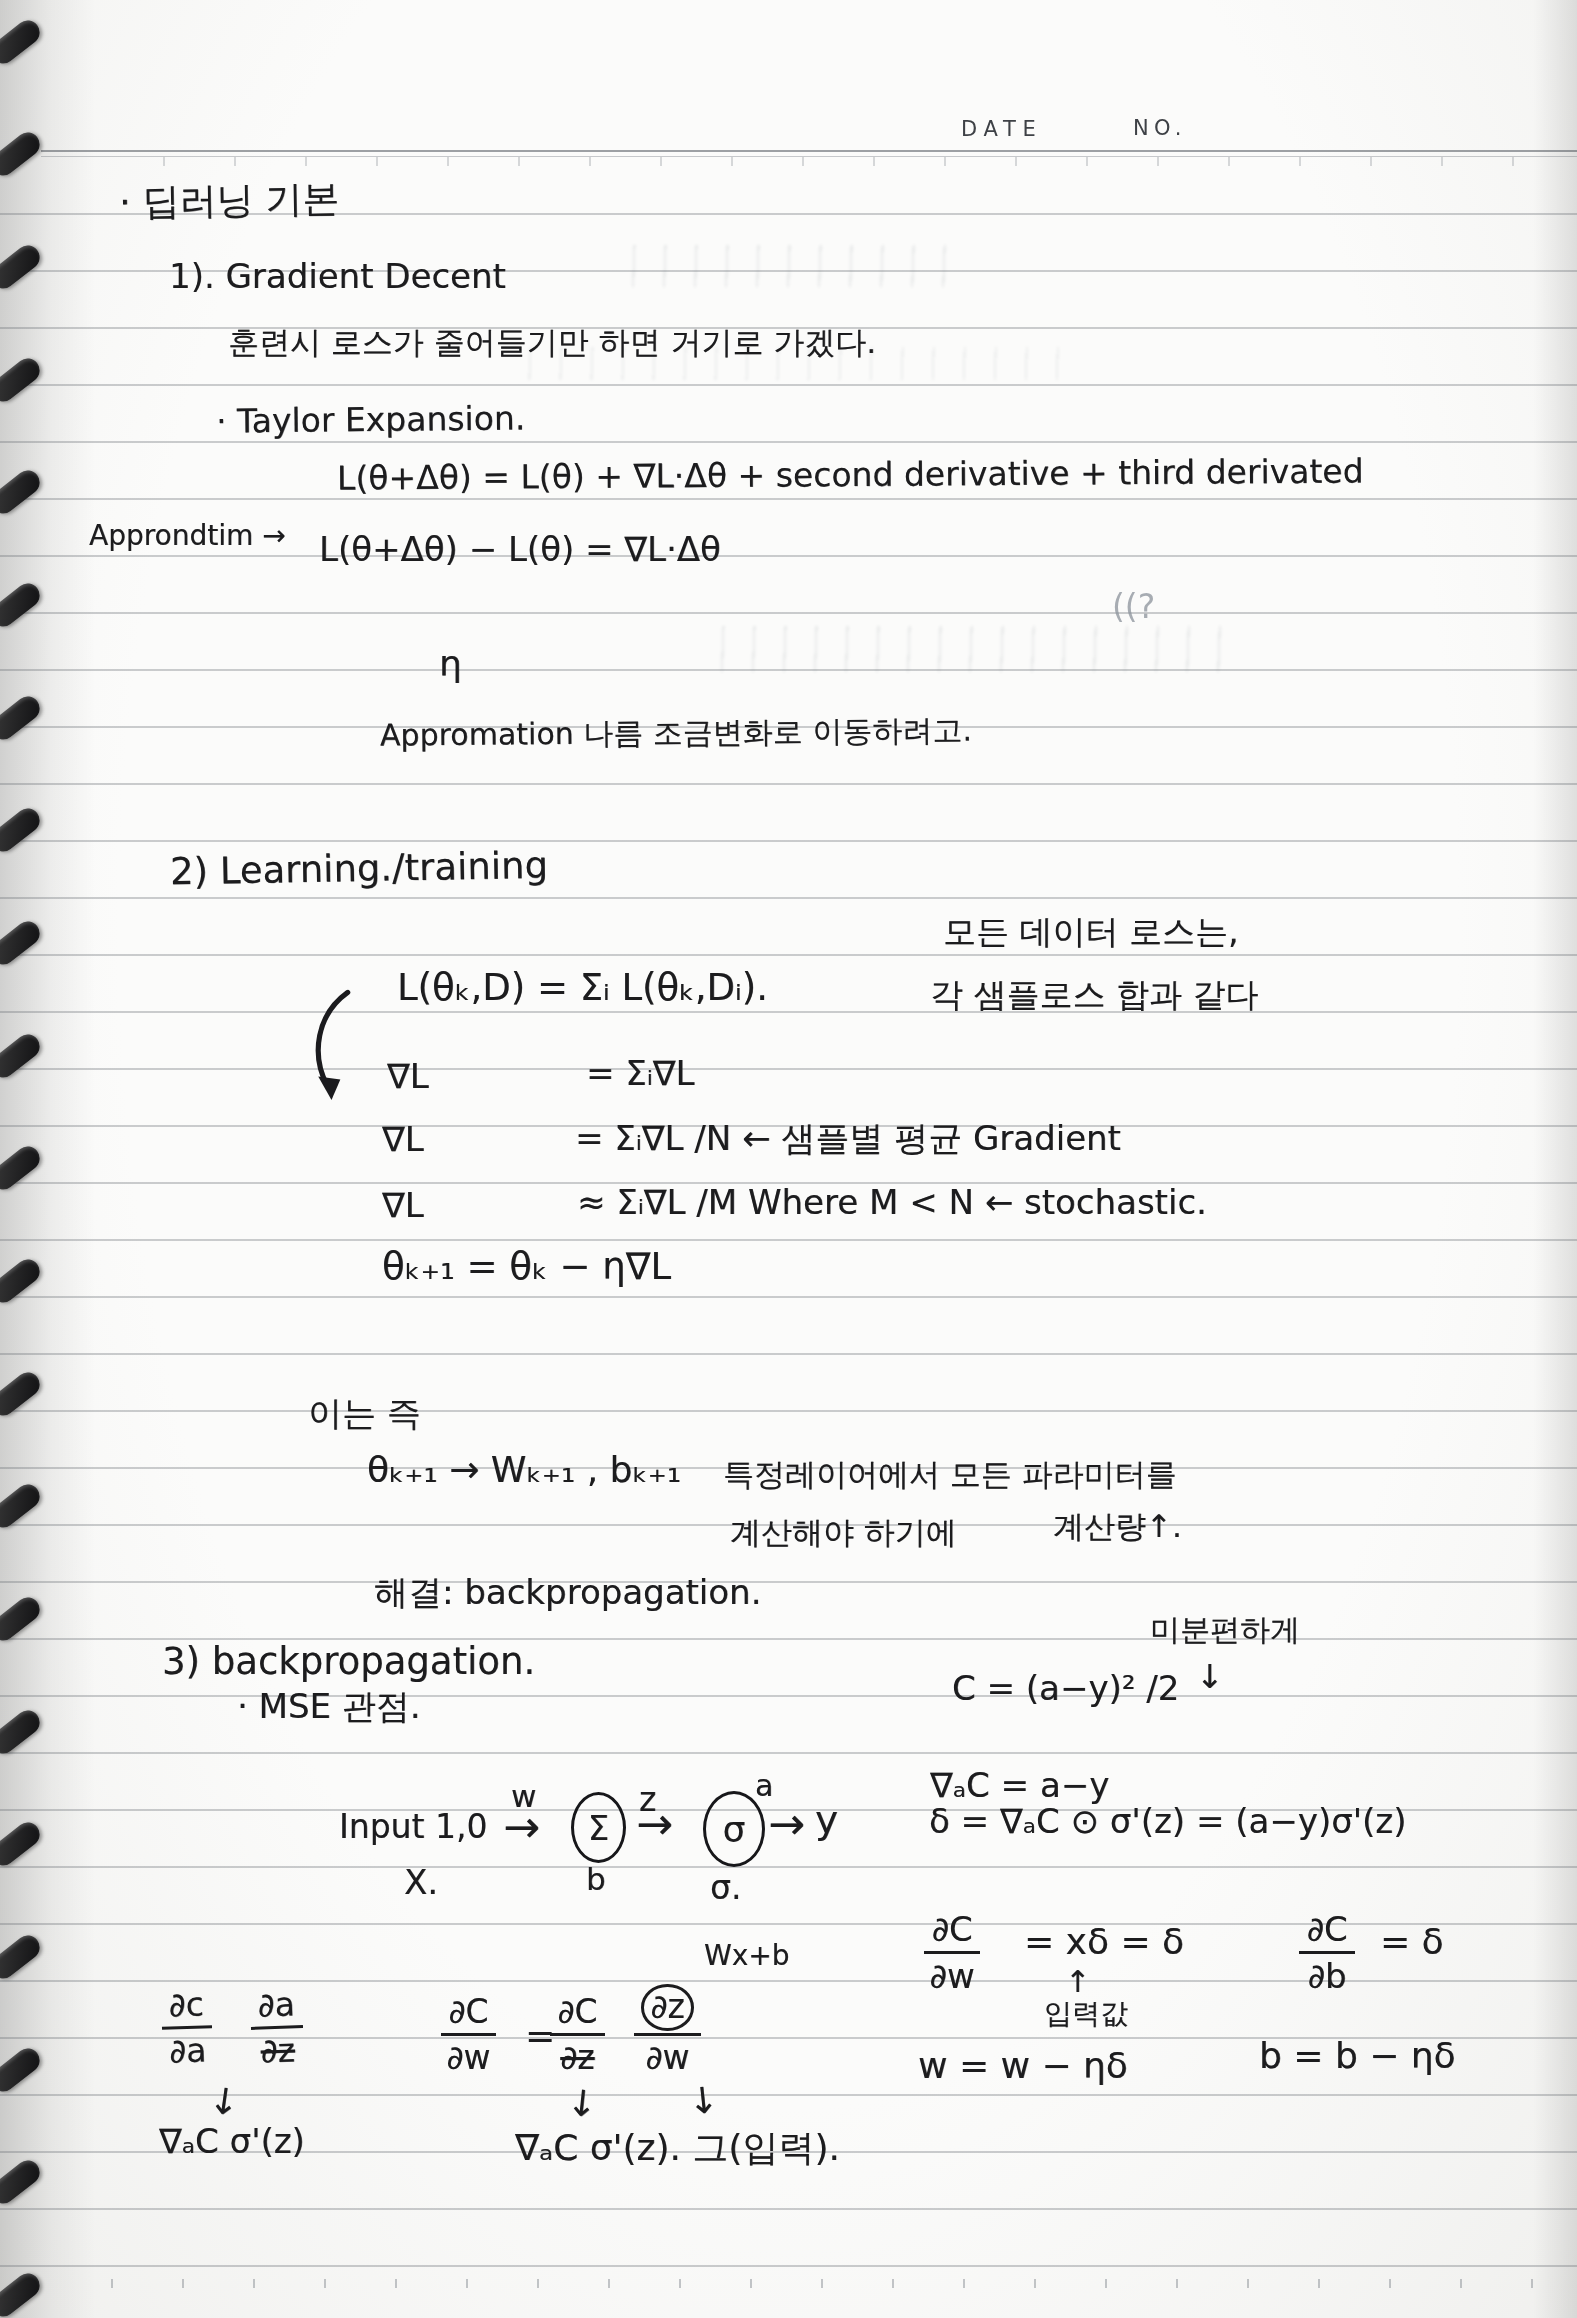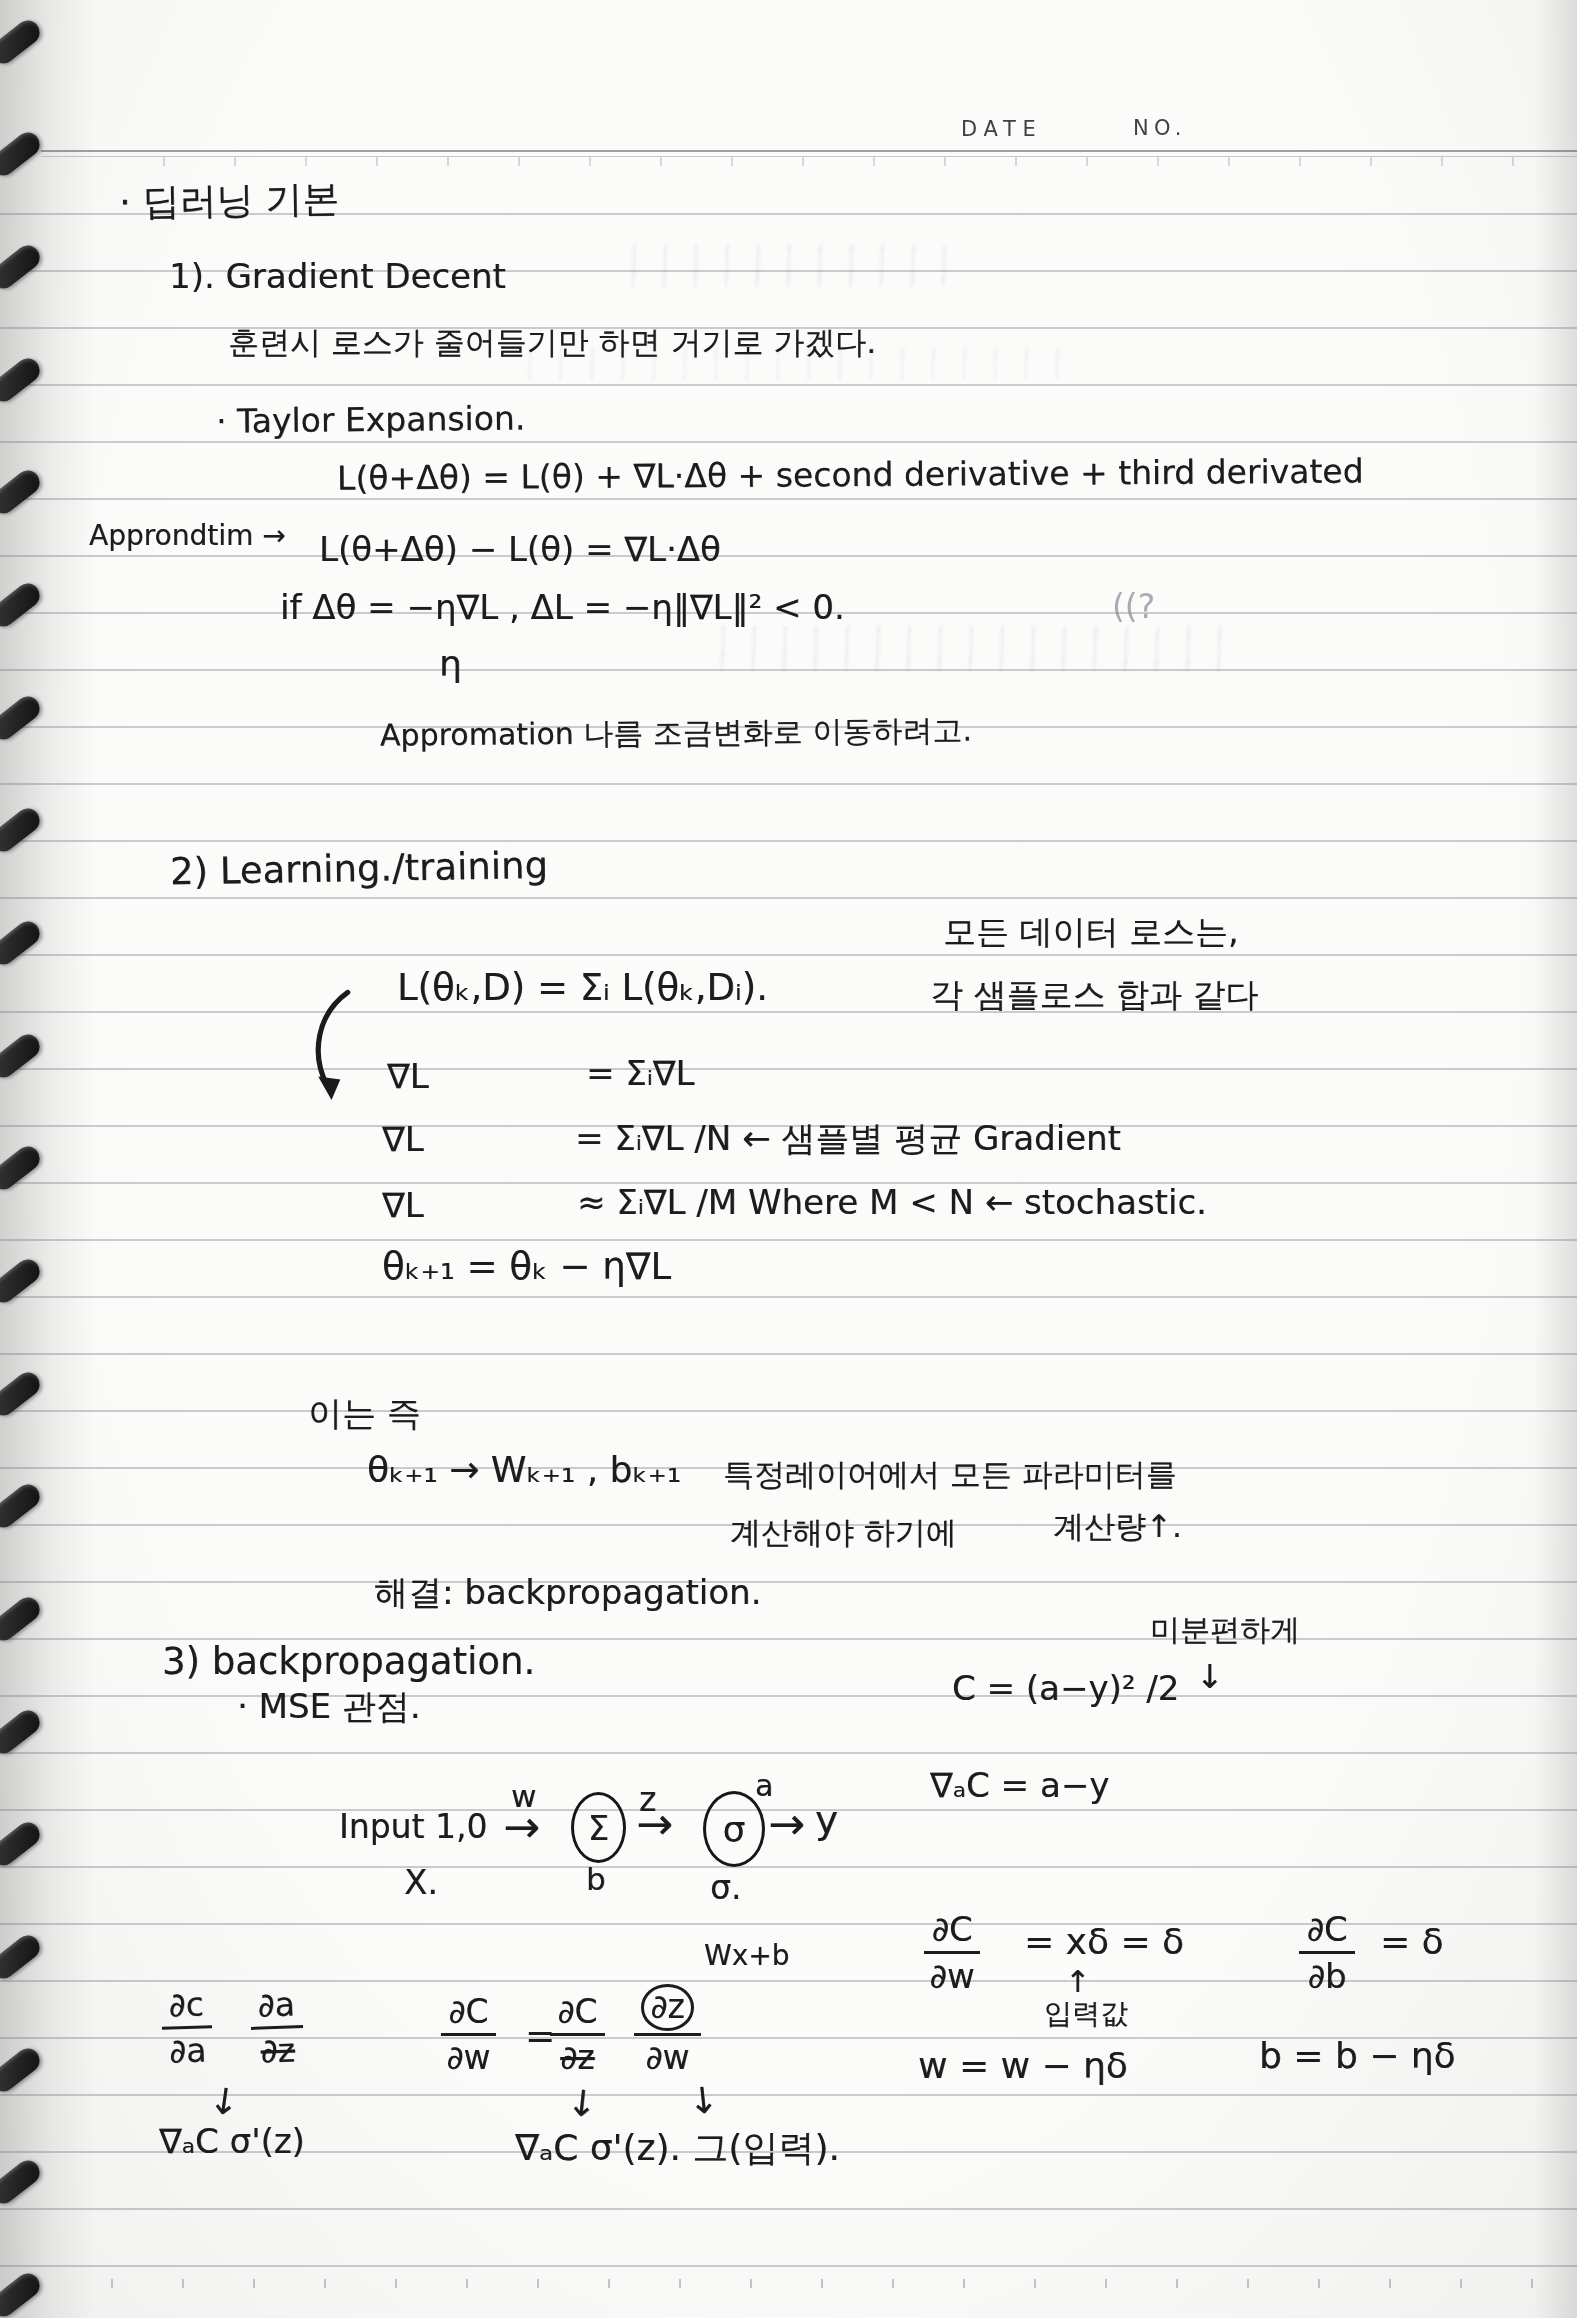--- a/index.html
+++ b/index.html
@@ -51,21 +51,20 @@
   <div class="ghost" style="left:712px;top:626px;width:534px;height:46px;"></div>
 
   <div class="t" style="left:119px;top:176px;font-size:37px;transform:rotate(-1deg);">· 딥러닝 기본</div>
 
   <div class="t" style="left:169px;top:256px;font-size:34px;">1). Gradient Decent</div>
   <div class="t" style="left:228px;top:322px;font-size:31px;">훈련시 로스가 줄어들기만 하면 거기로 가겠다.</div>
   <div class="t" style="left:216px;top:400px;font-size:33px;transform:rotate(-0.6deg);">· Taylor Expansion.</div>
   <div class="t" style="left:337px;top:455px;font-size:33px;transform:rotate(-0.4deg);">L(θ+Δθ) = L(θ) + ∇L·Δθ + second derivative + third derivated</div>
   <div class="t" style="left:89px;top:519px;font-size:28px;">Approndtim →</div>
   <div class="t" style="left:319px;top:529px;font-size:34px;">L(θ+Δθ) − L(θ) = ∇L·Δθ</div>
-  <div class="t" style="left:280px;top:587px;font-size:34px;">if Δθ = −η∇L ,  ΔL = −η‖∇L‖² &lt; 0.</div>
   <div class="t faint" style="left:1112px;top:587px;font-size:33px;">((?</div>
   <div class="t" style="left:439px;top:643px;font-size:36px;">η</div>
   <div class="t" style="left:380px;top:713px;font-size:30px;transform:rotate(-0.5deg);">Appromation 나름 조금변화로 이동하려고.</div>
 
   <div class="t" style="left:170px;top:847px;font-size:37px;transform:rotate(-1deg);">2) Learning./training</div>
   <div class="t" style="left:943px;top:910px;font-size:33px;">모든 데이터 로스는,</div>
   <div class="t" style="left:397px;top:966px;font-size:37px;">L(θₖ,D) = Σᵢ L(θₖ,Dᵢ).</div>
   <svg style="position:absolute;left:302px;top:986px;" width="59" height="119" viewBox="0 0 80 160">
     <path d="M62,8 C20,38 12,92 34,134" stroke="#1b1b1e" stroke-width="7" fill="none" stroke-linecap="round"></path>
     <polygon points="22,122 40,154 52,126" fill="#1b1b1e"></polygon>
@@ -86,20 +85,21 @@
   <div class="t" style="left:730px;top:1512px;font-size:31px;">계산해야 하기에</div>
   <div class="t" style="left:1053px;top:1506px;font-size:31px;">계산량↑.</div>
   <div class="t" style="left:374px;top:1570px;font-size:34px;">해결: backpropagation.</div>
 
   <div class="t" style="left:162px;top:1640px;font-size:37px;">3) backpropagation.</div>
   <div class="t" style="left:1150px;top:1610px;font-size:30px;">미분편하게</div>
   <div class="t" style="left:1196px;top:1657px;font-size:33px;">↓</div>
   <div class="t" style="left:237px;top:1684px;font-size:34px;">· MSE 관점.</div>
   <div class="t" style="left:952px;top:1668px;font-size:34px;">C = (a−y)² /2</div>
   <div class="t" style="left:930px;top:1733px;font-size:34px;margin-top:32px;">∇ₐC = a−y</div>
+  <div class="t" style="left:929px;top:1801px;font-size:34px;">δ = ∇ₐC ⊙ σ'(z) = (a−y)σ'(z)</div>
 
   <div class="t" style="left:339px;top:1807px;font-size:33px;">Input 1,0</div>
   <div class="t" style="left:404px;top:1862px;font-size:34px;">X.</div>
   <div class="t" style="left:511px;top:1778px;font-size:31px;">w</div>
   <div class="t" style="left:503px;top:1801px;font-size:44px;">→</div>
   <div class="node" style="left:571px;top:1792px;width:49px;height:65px;font-size:34px;">
     <span>Σ</span>
   </div>
   <div class="t" style="left:586px;top:1861px;font-size:31px;">b</div>
   <div class="t" style="left:639px;top:1780px;font-size:33px;">z</div>

